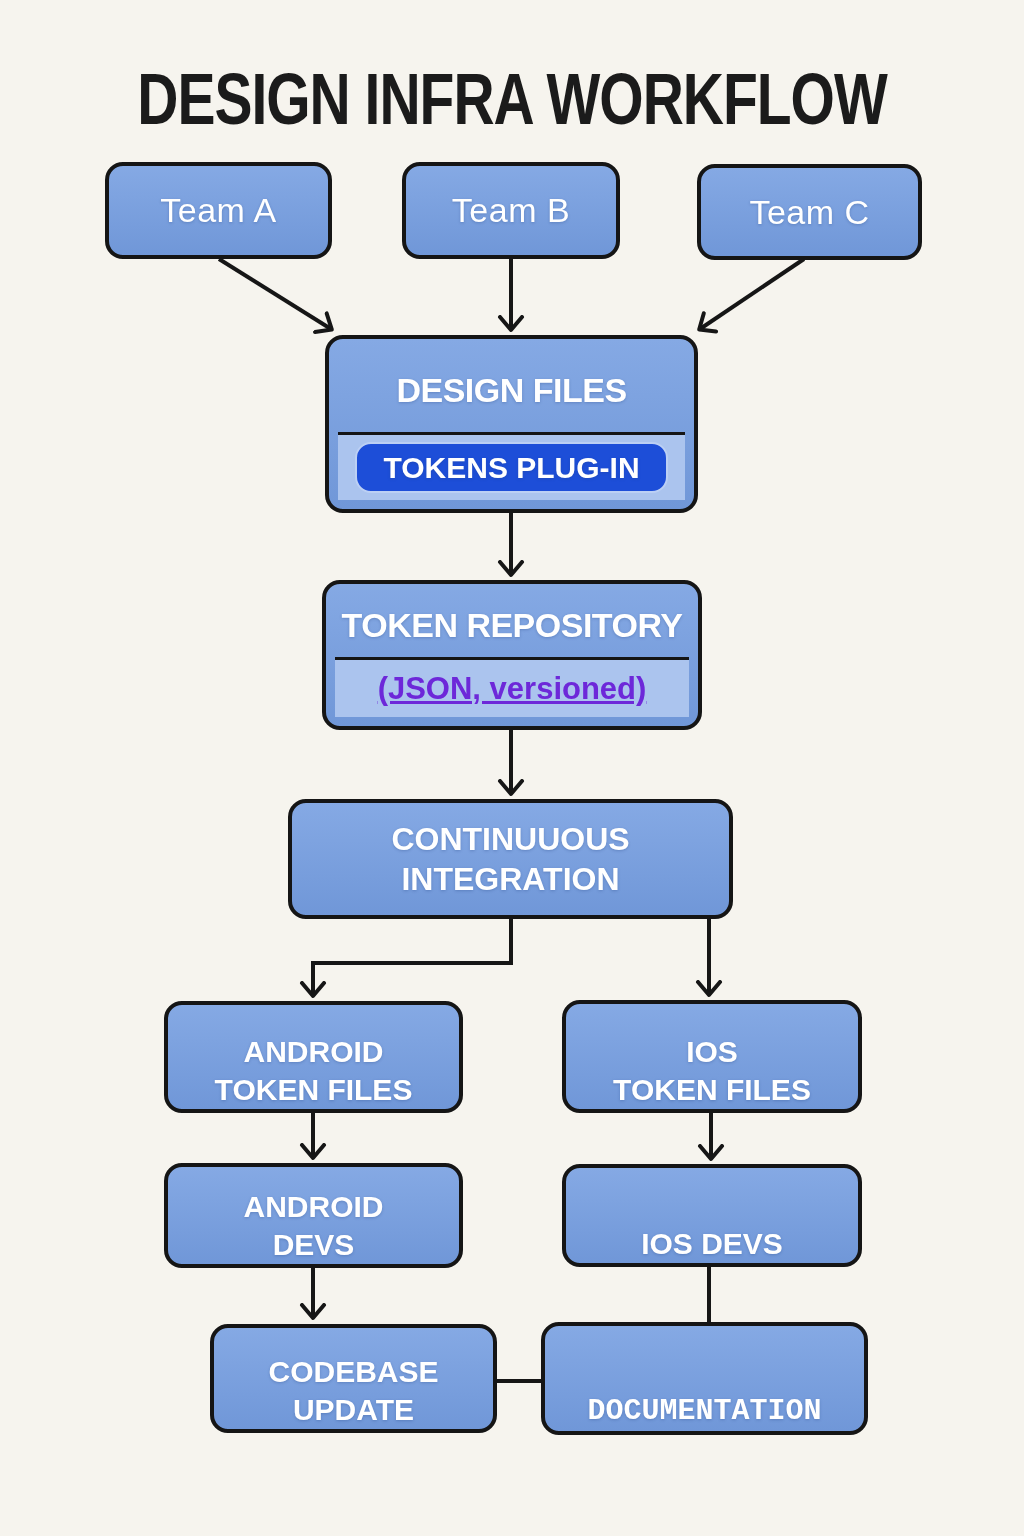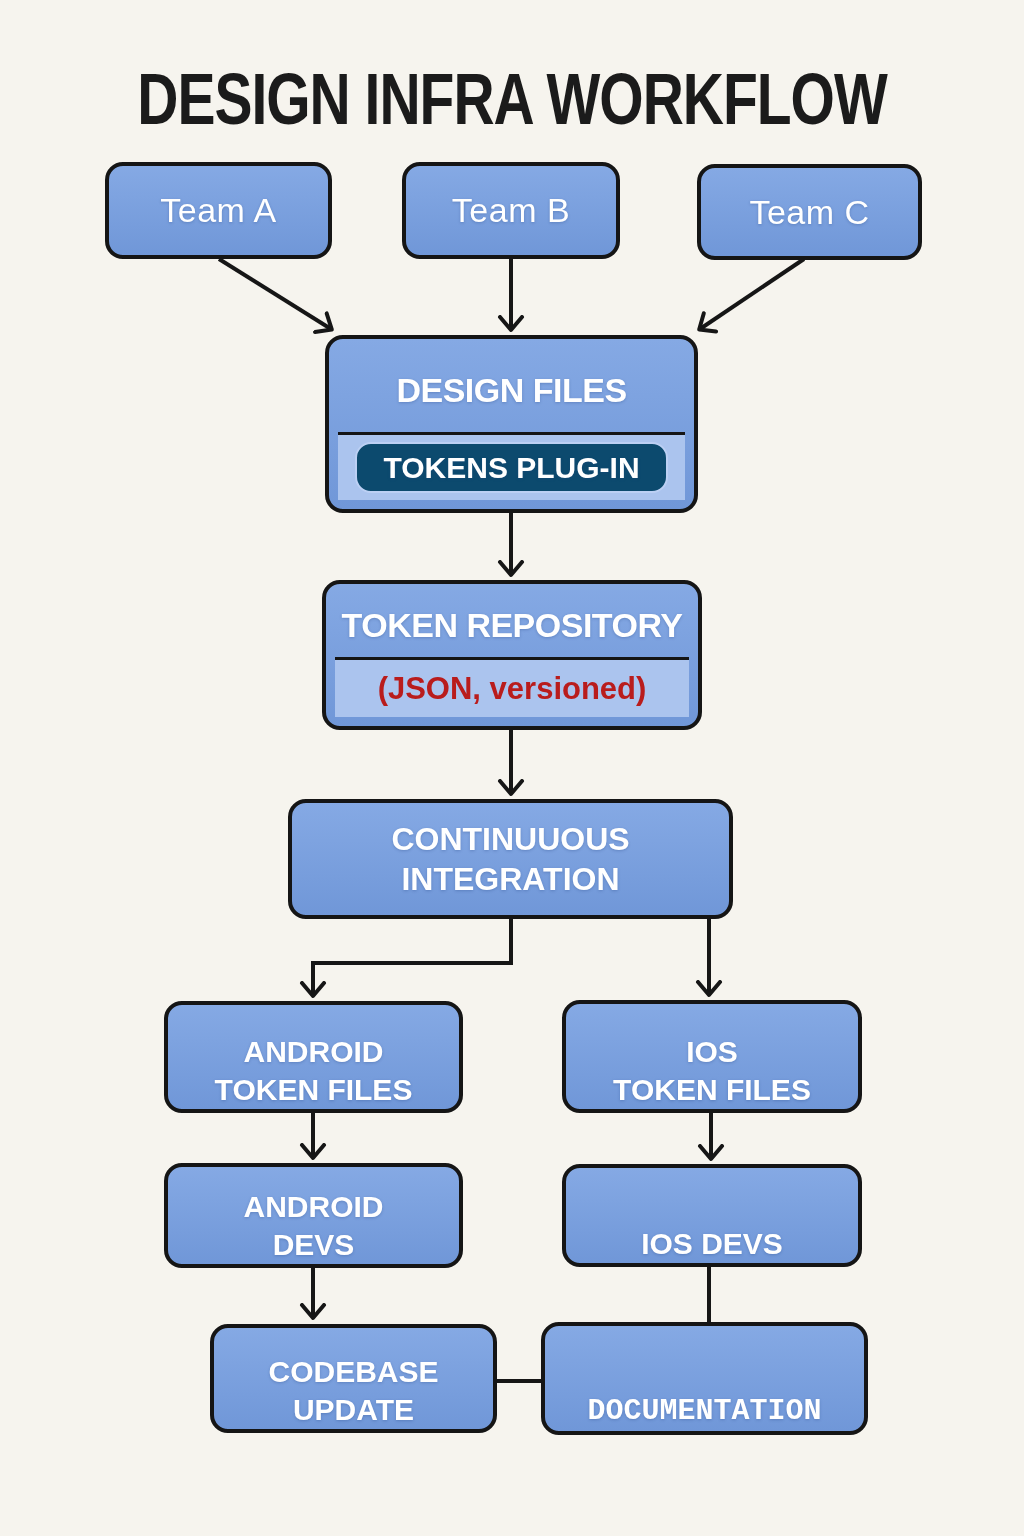--- a/index.html
+++ b/index.html
@@ -28,23 +28,23 @@
   .team{font-size:34px;font-weight:normal;letter-spacing:0.5px;}
   .caps30{font-size:30px;justify-content:flex-end;}
   .caps32{font-size:32px;}
   .caps34{font-size:34px;letter-spacing:-0.5px;}
   .split{padding:9px;justify-content:flex-start;overflow:hidden;border-radius:18px;}
   .split .head{width:100%;display:flex;align-items:center;justify-content:center;flex:0 0 auto;}
   .split .sub{
     width:100%;flex:1 1 auto;background:#abc4ee;border-top:3.5px solid #151515;
     display:flex;align-items:center;justify-content:center;
   }
-  .sub-dark-text{color:#b91c1c;text-shadow:none;font-size:31px;}
+  .sub-dark-text{color:#6d28d9;text-shadow:none;font-size:31px;text-decoration:underline;}
   .pill{
-    background:#0c4a6e;border:2px solid #bcd0f4;border-radius:16px;
+    background:#1d4ed8;border:2px solid #bcd0f4;border-radius:16px;
     padding:5px 26px;font-size:30px;font-weight:bold;color:#fff;
   }
 </style>
 </head>
 <body>
 
 <div class="canvas">
 
   <div class="title">DESIGN INFRA WORKFLOW</div>
 

